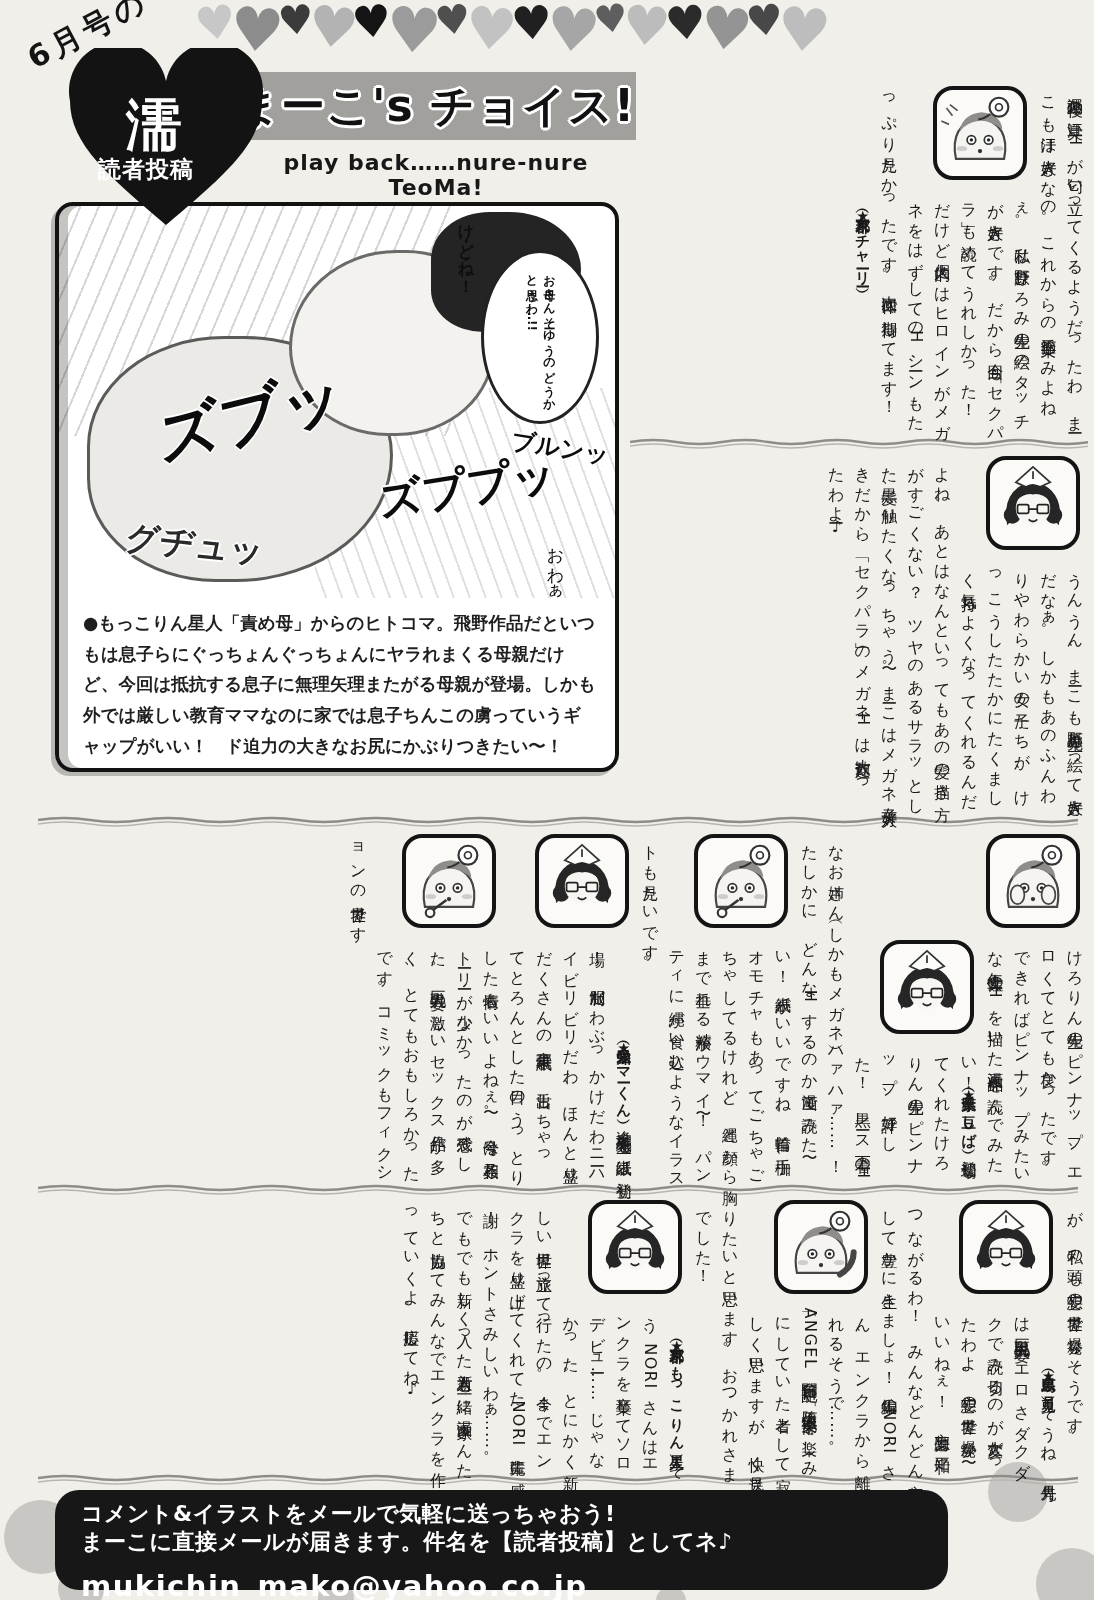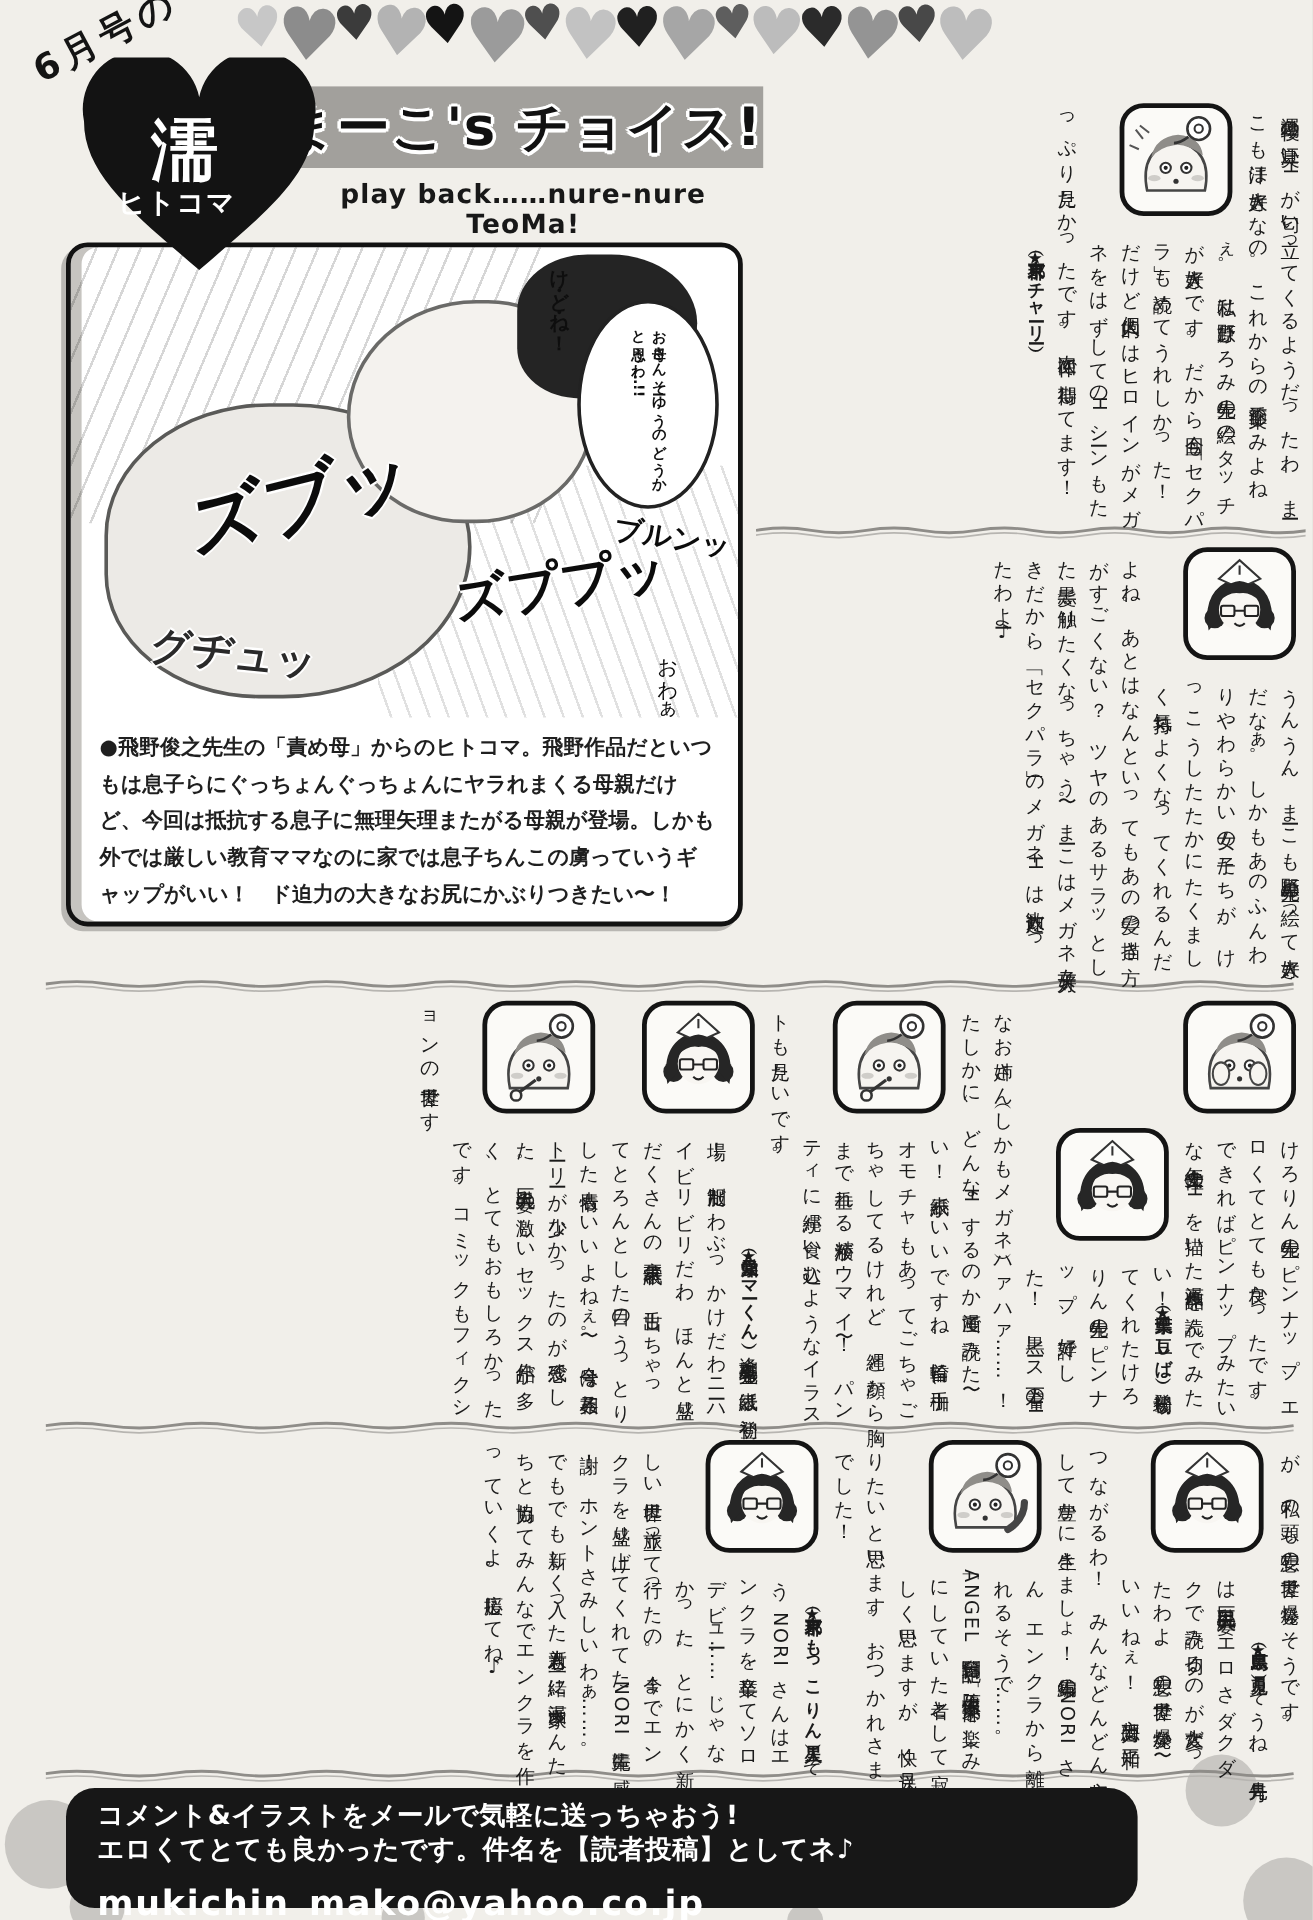--- a/index.html
+++ b/index.html
@@ -94,21 +94,21 @@
   <div class="blob" style="left:1036px;top:1548px;width:72px;height:72px;"></div>
   <div class="blob" style="left:318px;top:1580px;width:36px;height:36px;"></div>
   <div class="blob" style="left:656px;top:1586px;width:30px;height:30px;"></div>
 
   <div class="corner">
     <svg class="heart-big" viewBox="0 0 100 90">
       <path d="M50 88 C22 64 2 48 2 26 A22 22 0 0 1 50 16 A22 22 0 0 1 98 26 C98 48 78 64 50 88 Z" fill="#131313"></path>
     </svg>
     <span class="issue">6月号の</span>
     <span class="corner-big">濡</span>
-    <span class="corner-small">ヒトコマ</span>
+    <span class="corner-small">読者投稿</span>
   </div>
 
   <div class="hearts-row" id="hearts">
       <span class="heart" style="font-size: 46px; color: rgb(199, 199, 199); transform: rotate(-8deg);">♥</span>
       <span class="heart" style="font-size: 60px; color: rgb(140, 140, 140); transform: rotate(5deg);">♥</span>
       <span class="heart" style="font-size: 40px; color: rgb(59, 59, 59); transform: rotate(-5deg);">♥</span>
       <span class="heart" style="font-size: 56px; color: rgb(179, 179, 179); transform: rotate(7deg);">♥</span>
       <span class="heart" style="font-size: 44px; color: rgb(20, 20, 20); transform: rotate(-6deg);">♥</span>
       <span class="heart" style="font-size: 62px; color: rgb(155, 155, 155); transform: rotate(4deg);">♥</span>
       <span class="heart" style="font-size: 40px; color: rgb(79, 79, 79); transform: rotate(-7deg);">♥</span>
@@ -138,21 +138,21 @@
       <div class="bubble">
         <span>お母さんそーゆうのどうかと思うわ…!!</span>
       </div>
       <span class="kedone">け・ど・ね！</span>
       <span class="sfx sfx1">ズブッ</span>
       <span class="sfx sfx2">ズププッ</span>
       <span class="sfx sfx3">グヂュッ</span>
       <span class="sfx sfx4">ブルンッ</span>
       <span class="sfx sfx5">おわぁ</span>
     </div>
-    <div class="caption">●飛野俊之先生の「責め母」からのヒトコマ。飛野作品だといつもは息子らにぐっちょんぐっちょんにヤラれまくる母親だけど、今回は抵抗する息子に無理矢理またがる母親が登場。しかも外では厳しい教育ママなのに家では息子ちんこの虜っていうギャップがいい！　ド迫力の大きなお尻にかぶりつきたい〜！</div>
+    <div class="caption">●もっこりん星人「責め母」からのヒトコマ。飛野作品だといつもは息子らにぐっちょんぐっちょんにヤラれまくる母親だけど、今回は抵抗する息子に無理矢理またがる母親が登場。しかも外では厳しい教育ママなのに家では息子ちんこの虜っていうギャップがいい！　ド迫力の大きなお尻にかぶりつきたい〜！</div>
   </div>
 
   <div class="vband s1">
     <span>運動後の汗臭いHが匂い立ってくるようだったわ。まーこも汗は大好きなの。これからの季節楽しみよねぇ。</span>
     <div class="avatar">
         <svg viewBox="0 0 100 100">
           <use href="#av-doctor-flustered"></use>
         </svg>
       </div>
     <span>私は野原ひろみ先生の絵のタッチが大好きです。だから今回も「セクパラ」も読めてうれしかった！　だけど個人的にはヒロインがメガネをはずしてのHシーンもたっぷり見たかったです。次回作で期待してます！</span>
@@ -241,21 +241,21 @@
     <span>そう、NORIさんはエンクラを卒業してソロデビュー……じゃなかった。とにかく新しい世界に旅立って行ったの。今までエンクラを盛り上げてくれてたNORI先輩に感謝！　ホントさみしいわぁ……。でもでも新しく入った新人君も一緒に漫画家さんたちと協力してみんなでエンクラを作っていくよ。応援してね♪</span>
   </div>
 
   <svg class="divider d4" preserveAspectRatio="none" viewBox="0 0 1050 12">
     <path d="M0 4 q26 -4 52 0 t52 0 t52 0 t52 0 t52 0 t52 0 t52 0 t52 0 t52 0 t52 0 t52 0 t52 0 t52 0 t52 0 t52 0 t52 0 t52 0 t52 0 t52 0 t52 0" fill="none" stroke="#8f8d89" stroke-width="2.4"></path>
     <path d="M0 8 q26 -4 52 0 t52 0 t52 0 t52 0 t52 0 t52 0 t52 0 t52 0 t52 0 t52 0 t52 0 t52 0 t52 0 t52 0 t52 0 t52 0 t52 0 t52 0 t52 0 t52 0" fill="none" stroke="#b7b5b1" stroke-width="1.4"></path>
   </svg>
 
   <div class="footer">
     <div class="f1">コメント&amp;イラストをメールで気軽に送っちゃおう!</div>
-    <div class="f2">エロくてとても良かったです。件名を【読者投稿】としてネ♪</div>
+    <div class="f2">まーこに直接メールが届きます。件名を【読者投稿】としてネ♪</div>
     <div class="mail">mukichin_mako@yahoo.co.jp</div>
   </div>
 
   <svg class="defs-hidden" aria-hidden="true">
     <defs>
       <symbol id="av-doctor" viewBox="0 0 100 100">
         <path d="M22 80 Q14 40 50 32 Q86 40 78 80 Z" fill="#f6f4f0" stroke="#454545" stroke-width="2.5"></path>
         <path d="M26 48 Q30 28 52 26 Q74 28 76 46 Q60 34 48 36 Q34 38 26 48 Z" fill="#8f8d89"></path>
         <path d="M62 28 Q54 34 48 34" stroke="#333" fill="none" stroke-width="2.5"></path>
         <circle cx="72" cy="20" r="11" fill="#fff" stroke="#333" stroke-width="2.5"></circle>

